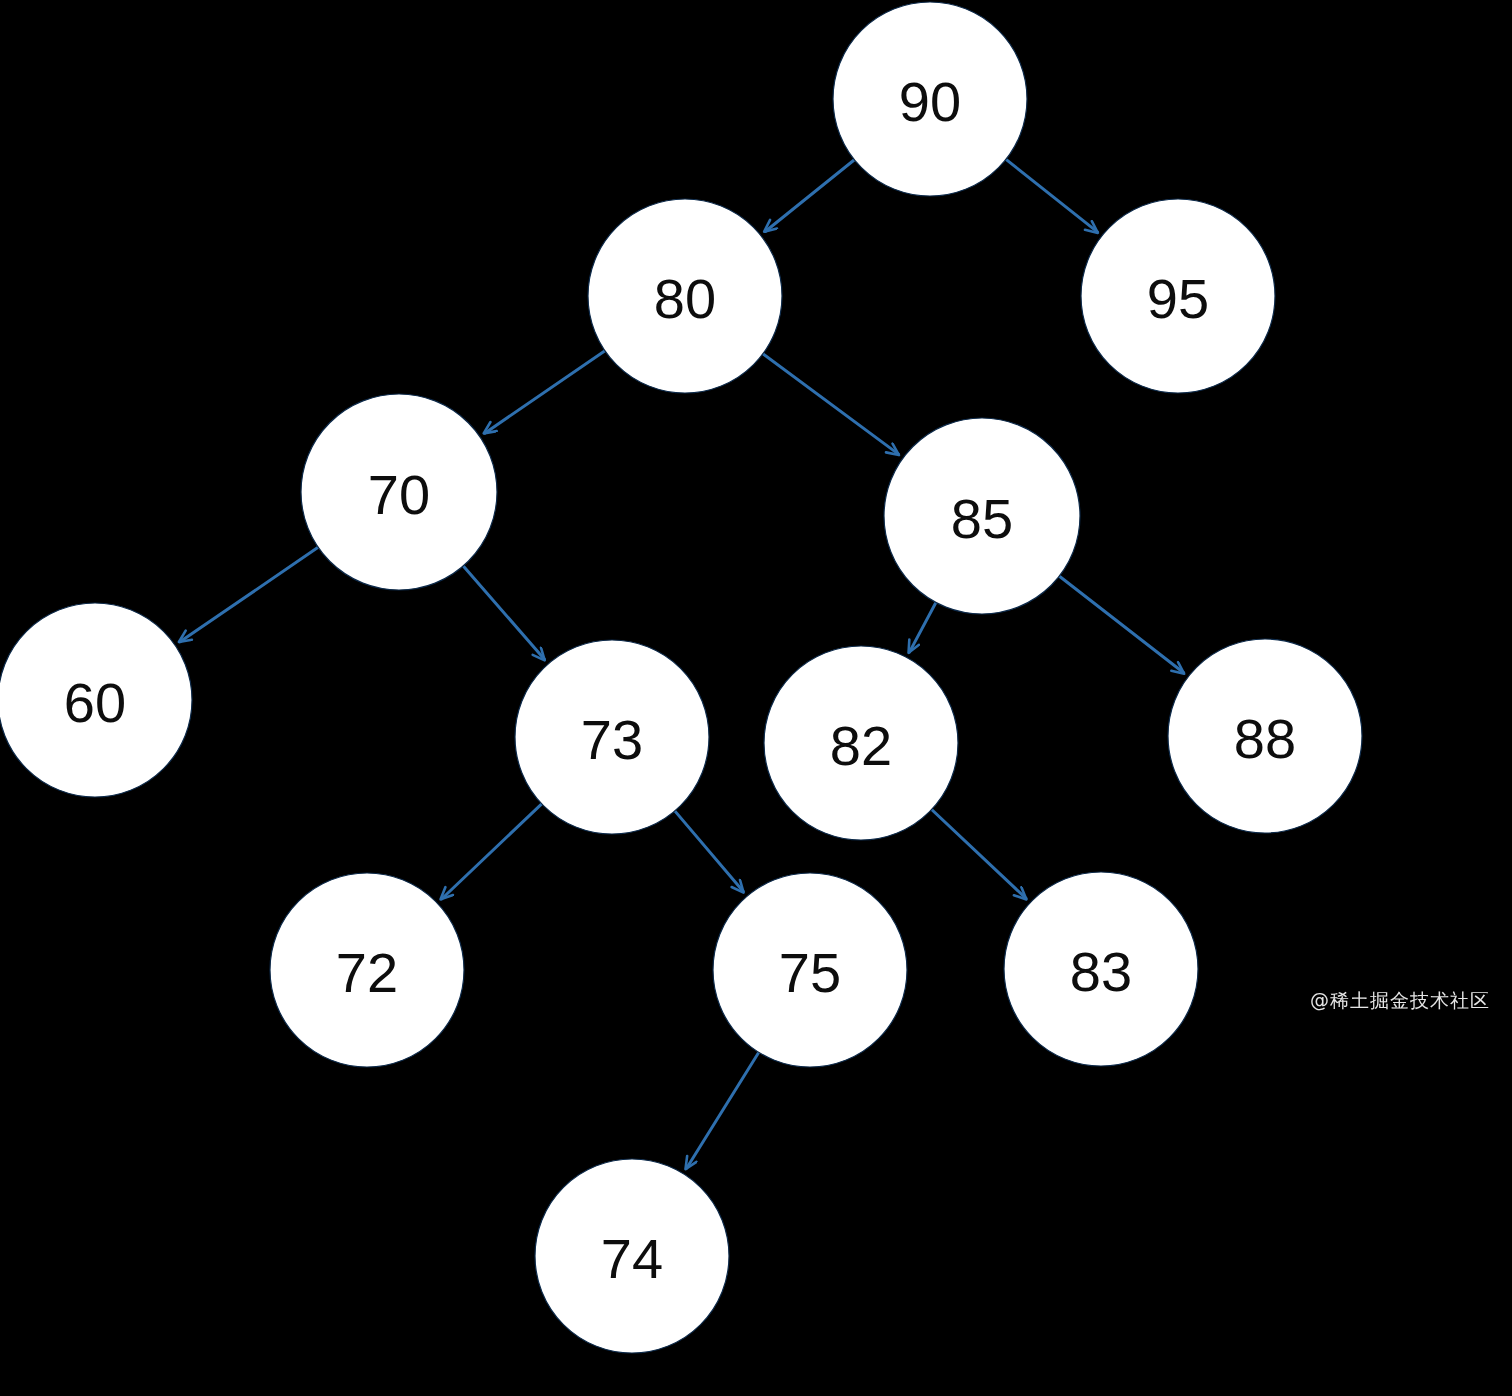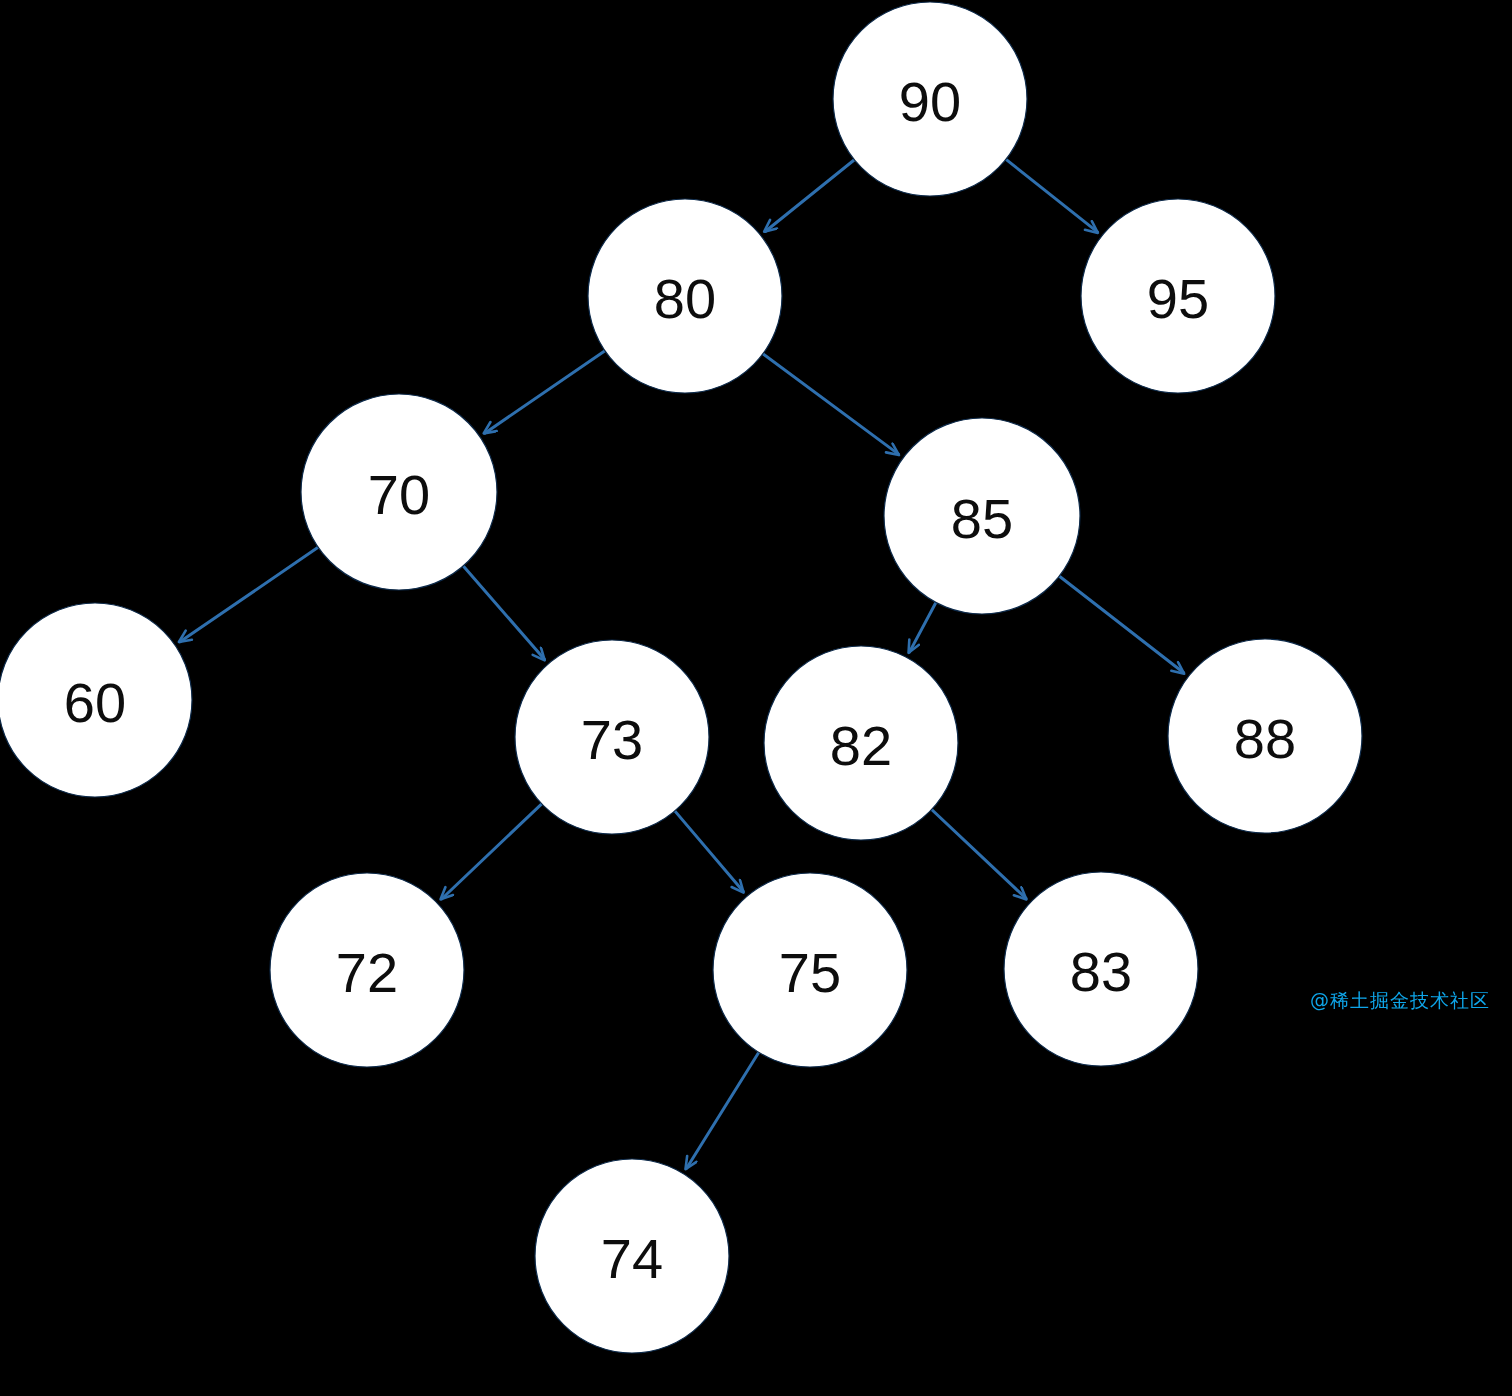--- a/index.html
+++ b/index.html
@@ -41,21 +41,21 @@
   }
   .edge-line {
     fill: none;
     stroke-linecap: round;
     stroke-linejoin: round;
   }
   .watermark {
     position: absolute;
     right: 22px;
     bottom: 26px;
-    color: #0ea5e9;
+    color: #e5e5e5;
     font-family: "DejaVu Sans", sans-serif;
     font-size: 19px;
     letter-spacing: 1px;
     white-space: nowrap;
     user-select: none;
   }
 </style>
 </head>
 <body>
 

